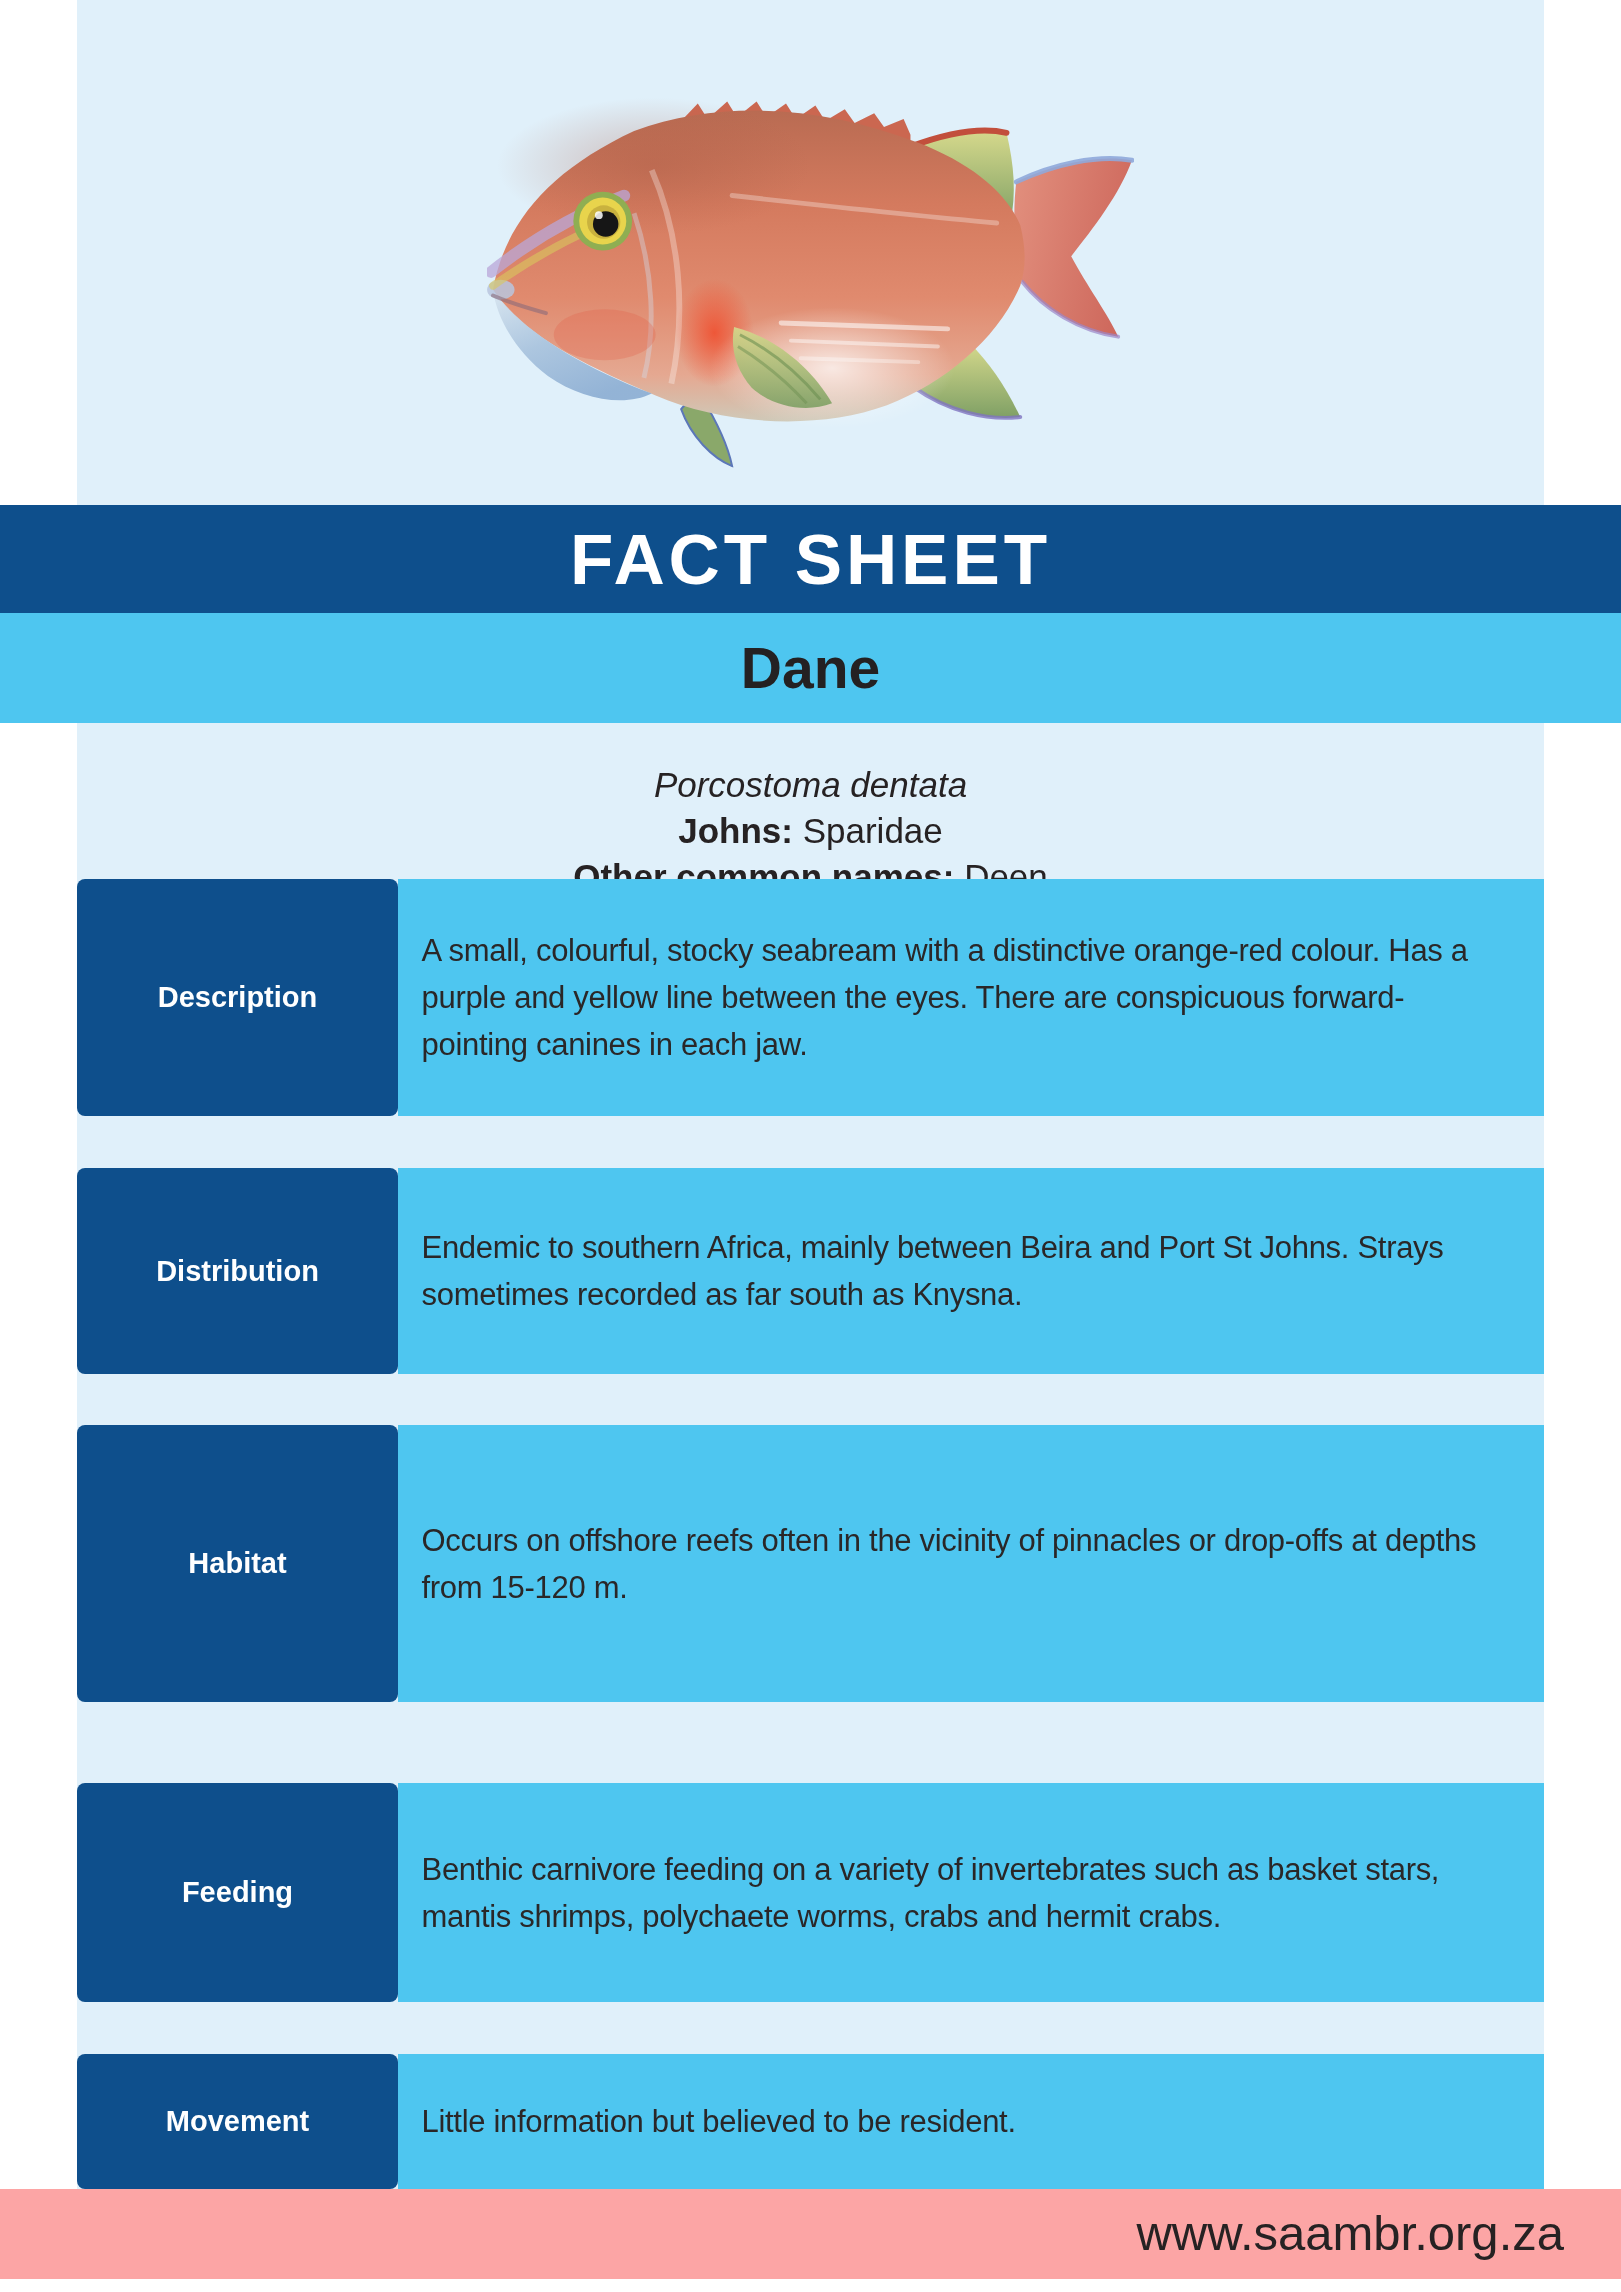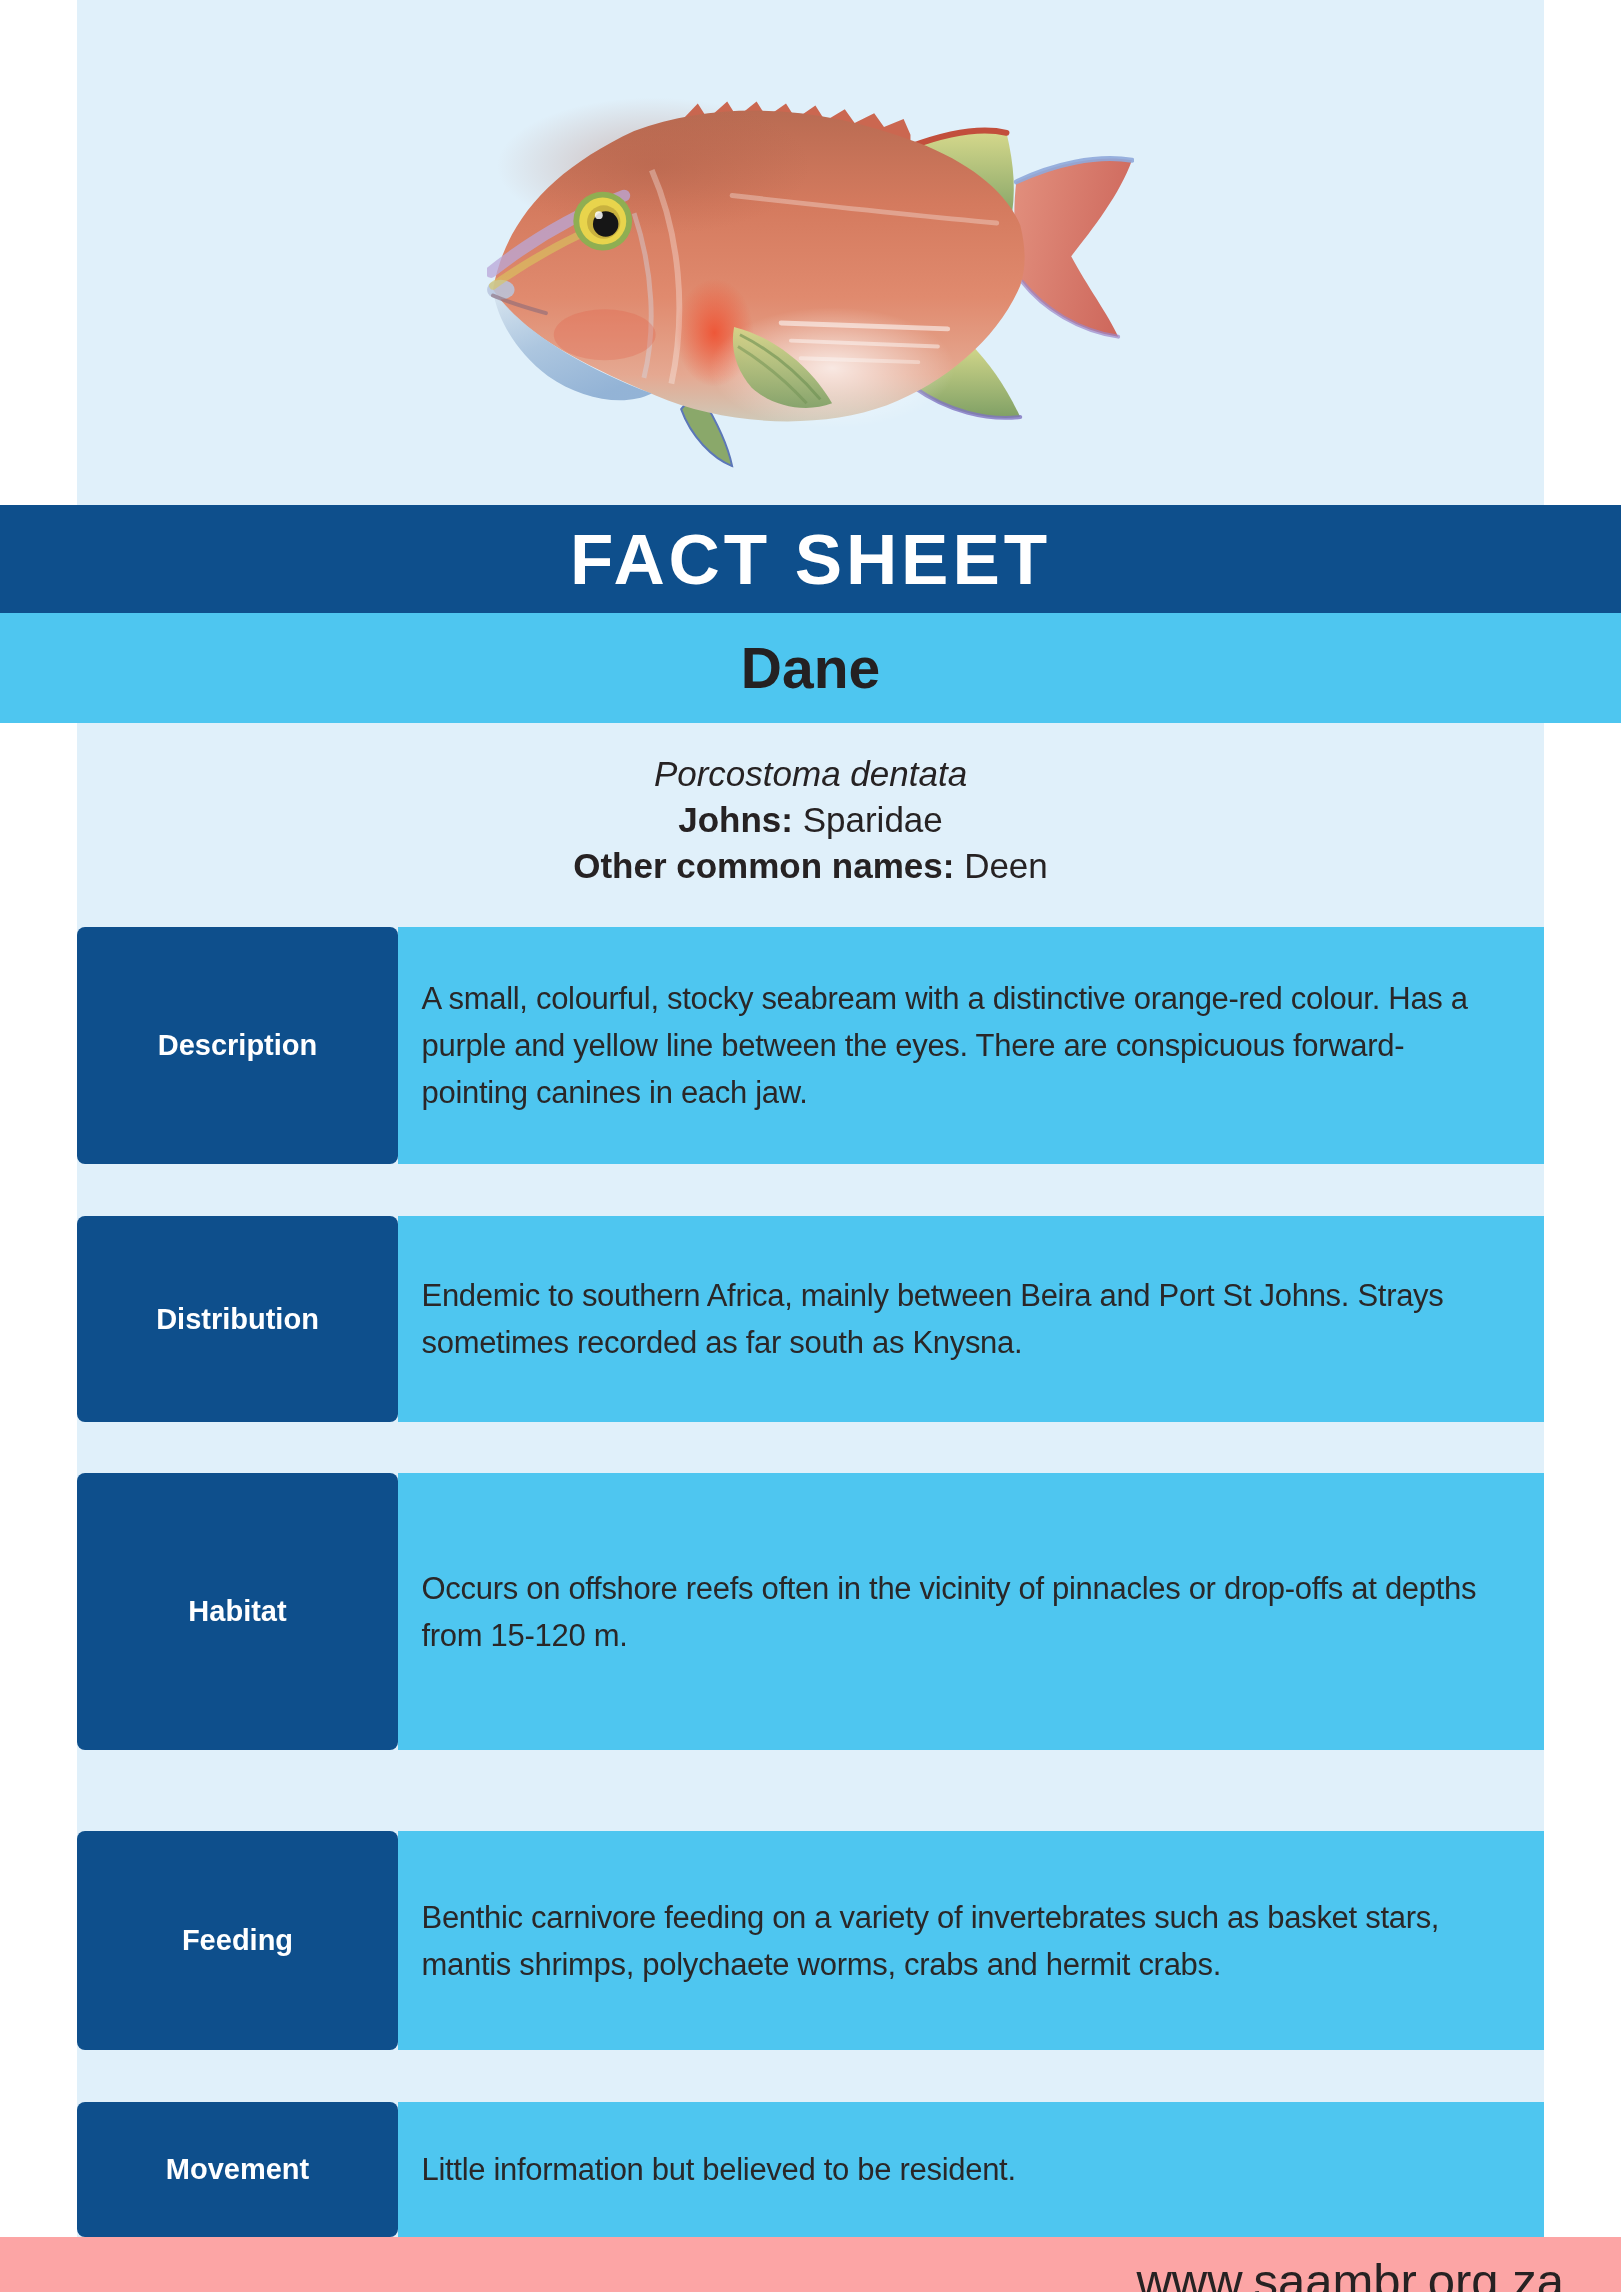--- a/index.html
+++ b/index.html
@@ -20,22 +20,22 @@
   .band { width:100%; display:flex; align-items:center; justify-content:center; }
   .band-dark { height:108px; background:#0e4f8c; }
   .band-dark h1 {
     margin:12px; color:#ffffff; font-size:71px; font-weight:bold; letter-spacing:3.9px;
   }
   .band-cyan { height:110px; background:#4ec6f0; }
   .band-cyan h2 { margin:0; color:#242122; font-size:57px; font-weight:bold; }
 
   
   .taxonomy {
-    height:204px; margin:0 77px; background:#e0f0fa;
-    box-sizing:border-box; padding-top:28px;
+    height:156px; margin:0 77px; background:#e0f0fa;
+    box-sizing:border-box; padding-top:39px;
     text-align:center; color:#262223;
     font-size:35px; line-height:46px;
   }
   .taxonomy p { margin:0; }
   .sci { font-style:italic; }
 
   
   .facts { margin:0 77px; background:#e0f0fa; }
   .row { display:flex; }
   .row + .row { }

